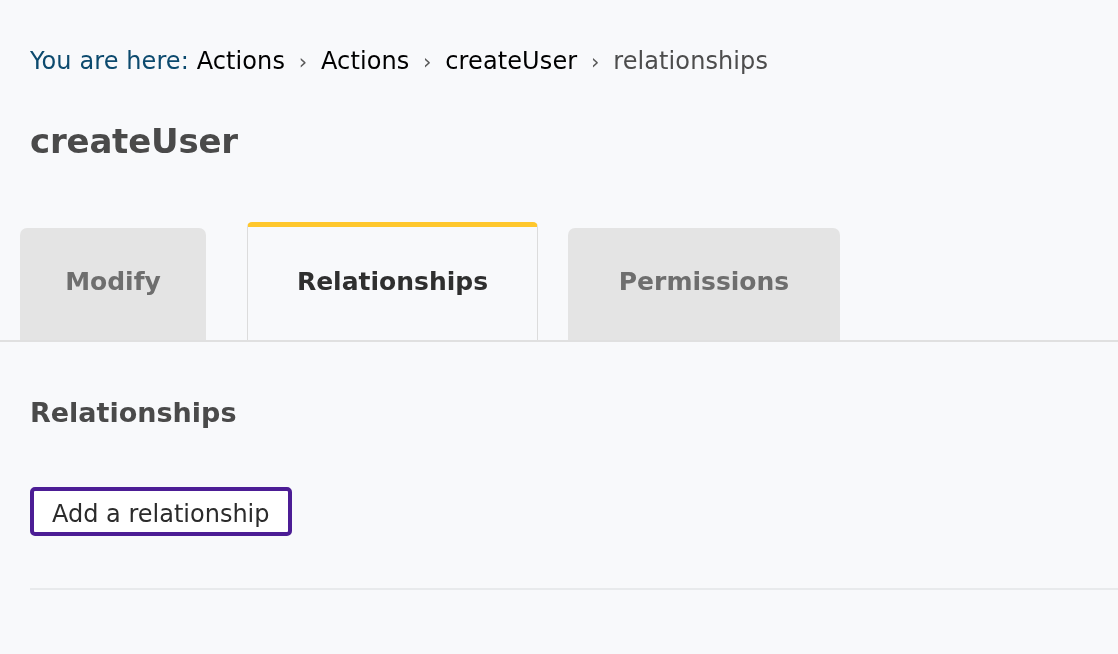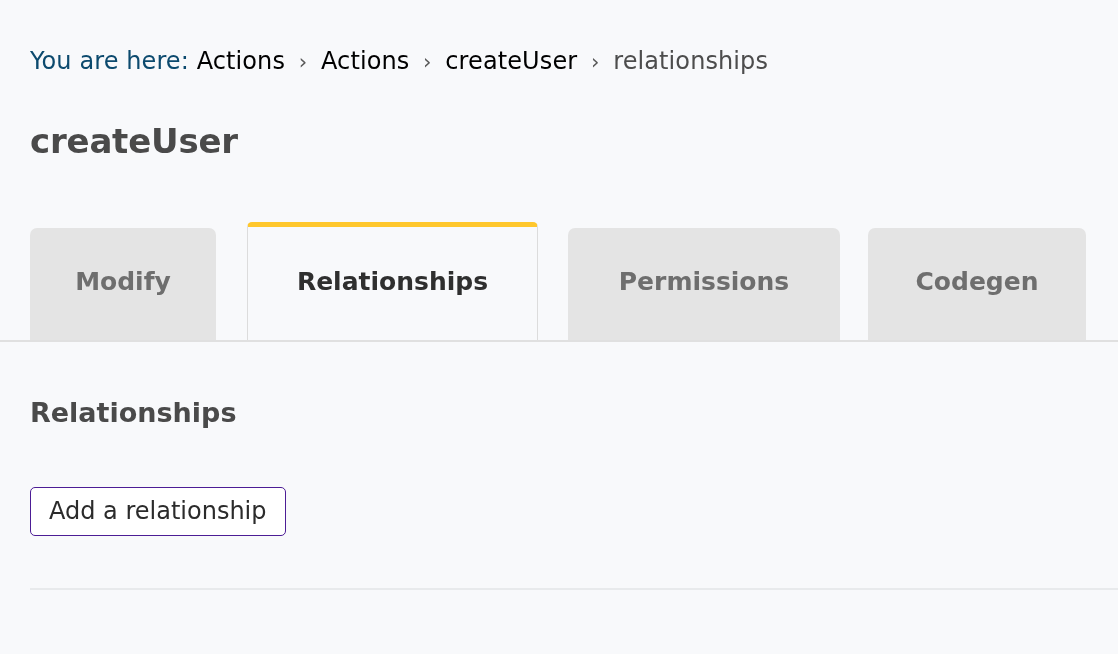--- a/index.html
+++ b/index.html
@@ -90,21 +90,21 @@
     height: 118px;
     border-left: 1px solid #dcdcdc;
     border-right: 1px solid #dcdcdc;
     border-top: 5px solid #ffc72c;
     border-radius: 5px 5px 0 0;
     padding-bottom: 4px;
     z-index: 2;
   }
 
   
-  .tab-modify      { left: 30px;  width: 186px; }
+  .tab-modify      { left: 20px;  width: 186px; }
   .tab-relationships { left: 247px; width: 291px; }
   .tab-permissions { left: 568px; width: 272px; align-items: center; }
   .tab-codegen     { left: 868px; width: 218px; }
 
   
   .section-heading {
     position: absolute;
     left: 30px;
     top: 394px;
     font-size: 27px;
@@ -113,21 +113,21 @@
     color: #4a4a4a;
   }
 
   .add-rel-btn {
     position: absolute;
     left: 30px;
     top: 487px;
     height: 49px;
     padding: 0 18px;
     background: #ffffff;
-    border: 1px solid #4c1d95;
+    border: 4px solid #4c1d95;
     border-radius: 5px;
     color: #2b2b2b;
     font-family: "DejaVu Sans", "Liberation Sans", sans-serif;
     font-size: 24px;
     line-height: 47px;
     cursor: pointer;
     white-space: nowrap;
     box-sizing: border-box;
   }
 
@@ -159,22 +159,19 @@
 <div class="tabbar">
   <div class="tab inactive tab-modify">
     <span>Modify</span>
   </div>
   <div class="tab active tab-relationships">
     <span>Relationships</span>
   </div>
   <div class="tab inactive tab-permissions">
     <span>Permissions</span>
   </div>
-  <div class="tab inactive tab-codegen">
-    <span>Codegen</span>
-  </div>
 </div>
 
 <div class="section-heading">Relationships</div>
 
 <button class="add-rel-btn">Add a relationship</button>
 
 <div class="divider"></div>
 
 </body></html>

